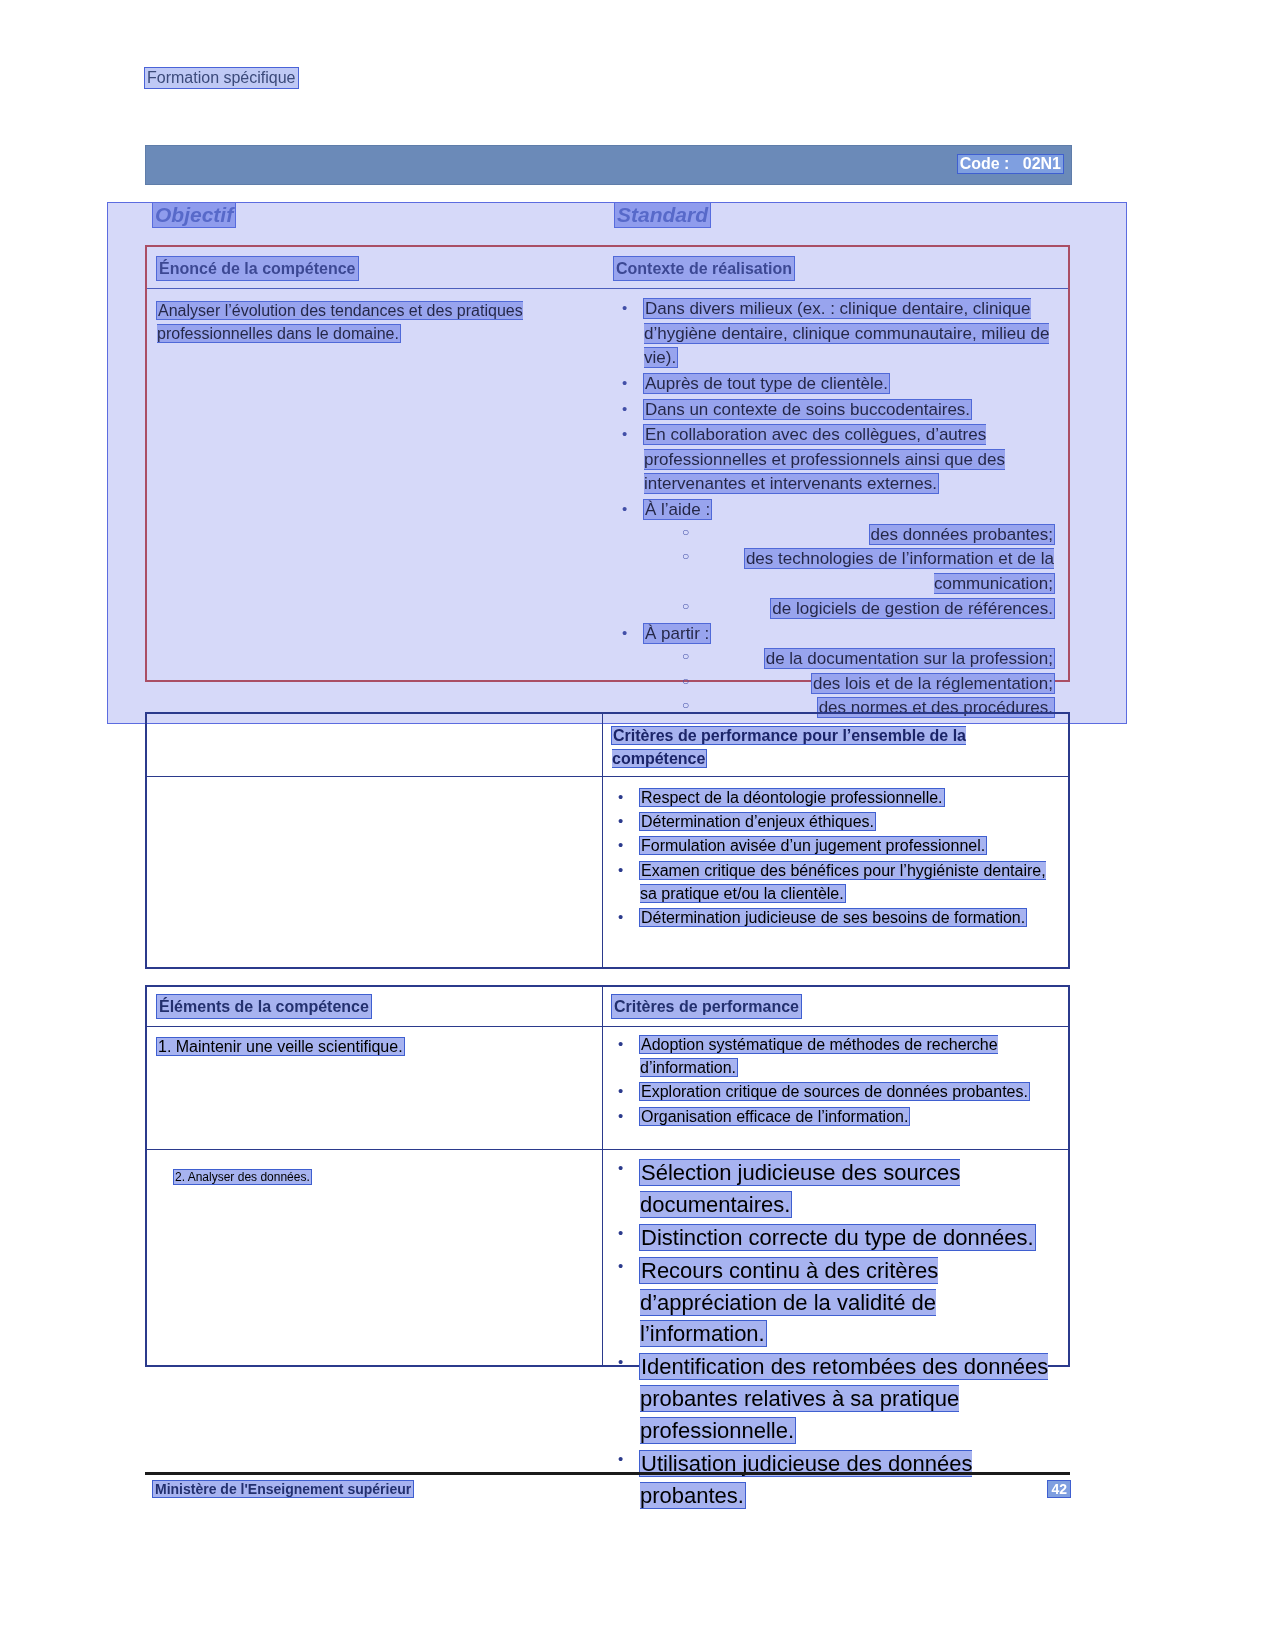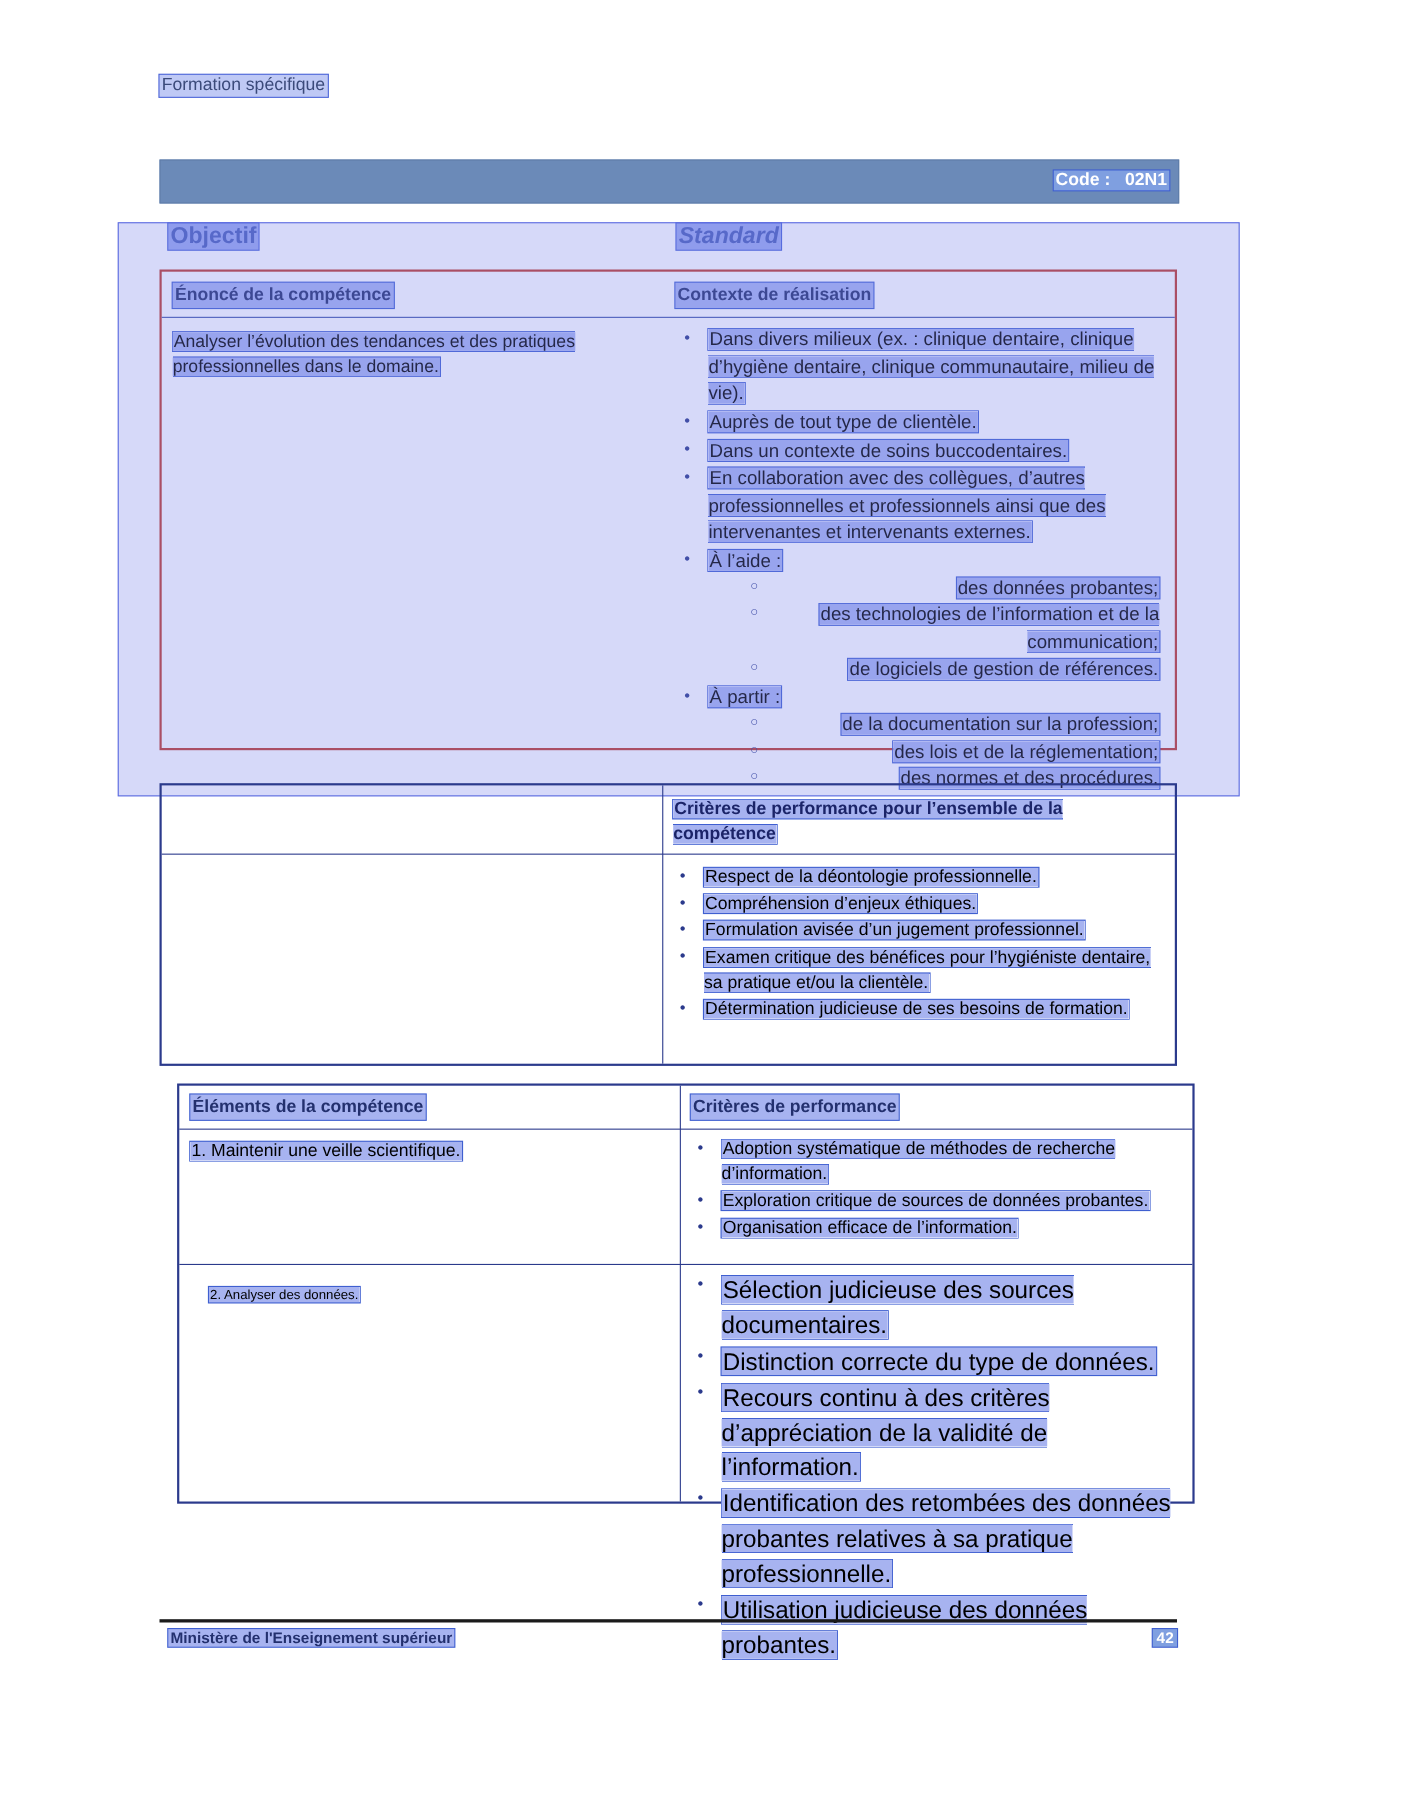--- a/index.html
+++ b/index.html
@@ -76,20 +76,21 @@
   .t1-head {
     position: relative;
     height: 48px;
   }
   .t1-head .obj {
     position: absolute;
     left: 8px;
     top: 6px;
     font-size: 21px;
     font-weight: bold;
+    font-style: italic;
     color: #4a5fbb;
     background: #9aa8ee;
     box-shadow: 0 0 0 1px #4a63d8;
     padding: 0 2px;
   }
   .t1-head .std {
     position: absolute;
     left: 470px;
     top: 6px;
     font-size: 21px;
@@ -230,21 +231,20 @@
 
   
   .t3 {
     position: absolute;
     left: 145px;
     top: 985px;
     width: 925px;
     border: 2px solid #2b3a8c;
     box-sizing: border-box;
     height: 382px;
-    margin-left: 16px;
   }
   .t3 .vline {
     position: absolute;
     left: 455px; top: 0; bottom: 0;
     border-left: 1px solid #2b3a8c;
   }
   .t3 .hl1 { position: absolute; left:0; right:0; top: 39px; border-top: 1px solid #2b3a8c; }
   .t3 .hl2 { position: absolute; left:0; right:0; top: 162px; border-top: 1px solid #2b3a8c; }
 
   .t3 .hdr-l { position: absolute; left: 10px; top: 8px; }
@@ -351,21 +351,21 @@
 
   <div class="t2">
     <div class="vline"></div>
     <div class="hline"></div>
     <div class="head-txt">
       <span class="hl">Critères de performance pour l’ensemble de la compétence</span>
     </div>
     <div class="body">
       <ul class="bul">
         <li><span class="hl">Respect de la déontologie professionnelle.</span></li>
-        <li><span class="hl">Compréhension d’enjeux éthiques.</span></li>
+        <li><span class="hl">Détermination d’enjeux éthiques.</span></li>
         <li><span class="hl">Formulation avisée d’un jugement professionnel.</span></li>
         <li><span class="hl">Examen critique des bénéfices pour l’hygiéniste dentaire, sa pratique et/ou la clientèle.</span></li>
         <li><span class="hl">Détermination judicieuse de ses besoins de formation.</span></li>
       </ul>
     </div>
   </div>
 
   <div class="t3">
     <div class="vline"></div>
     <div class="hl1"></div>

